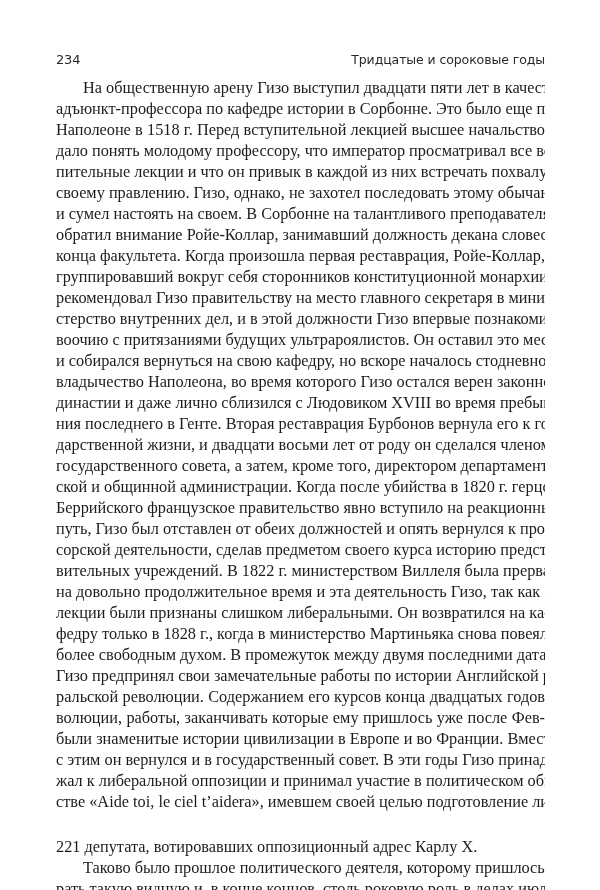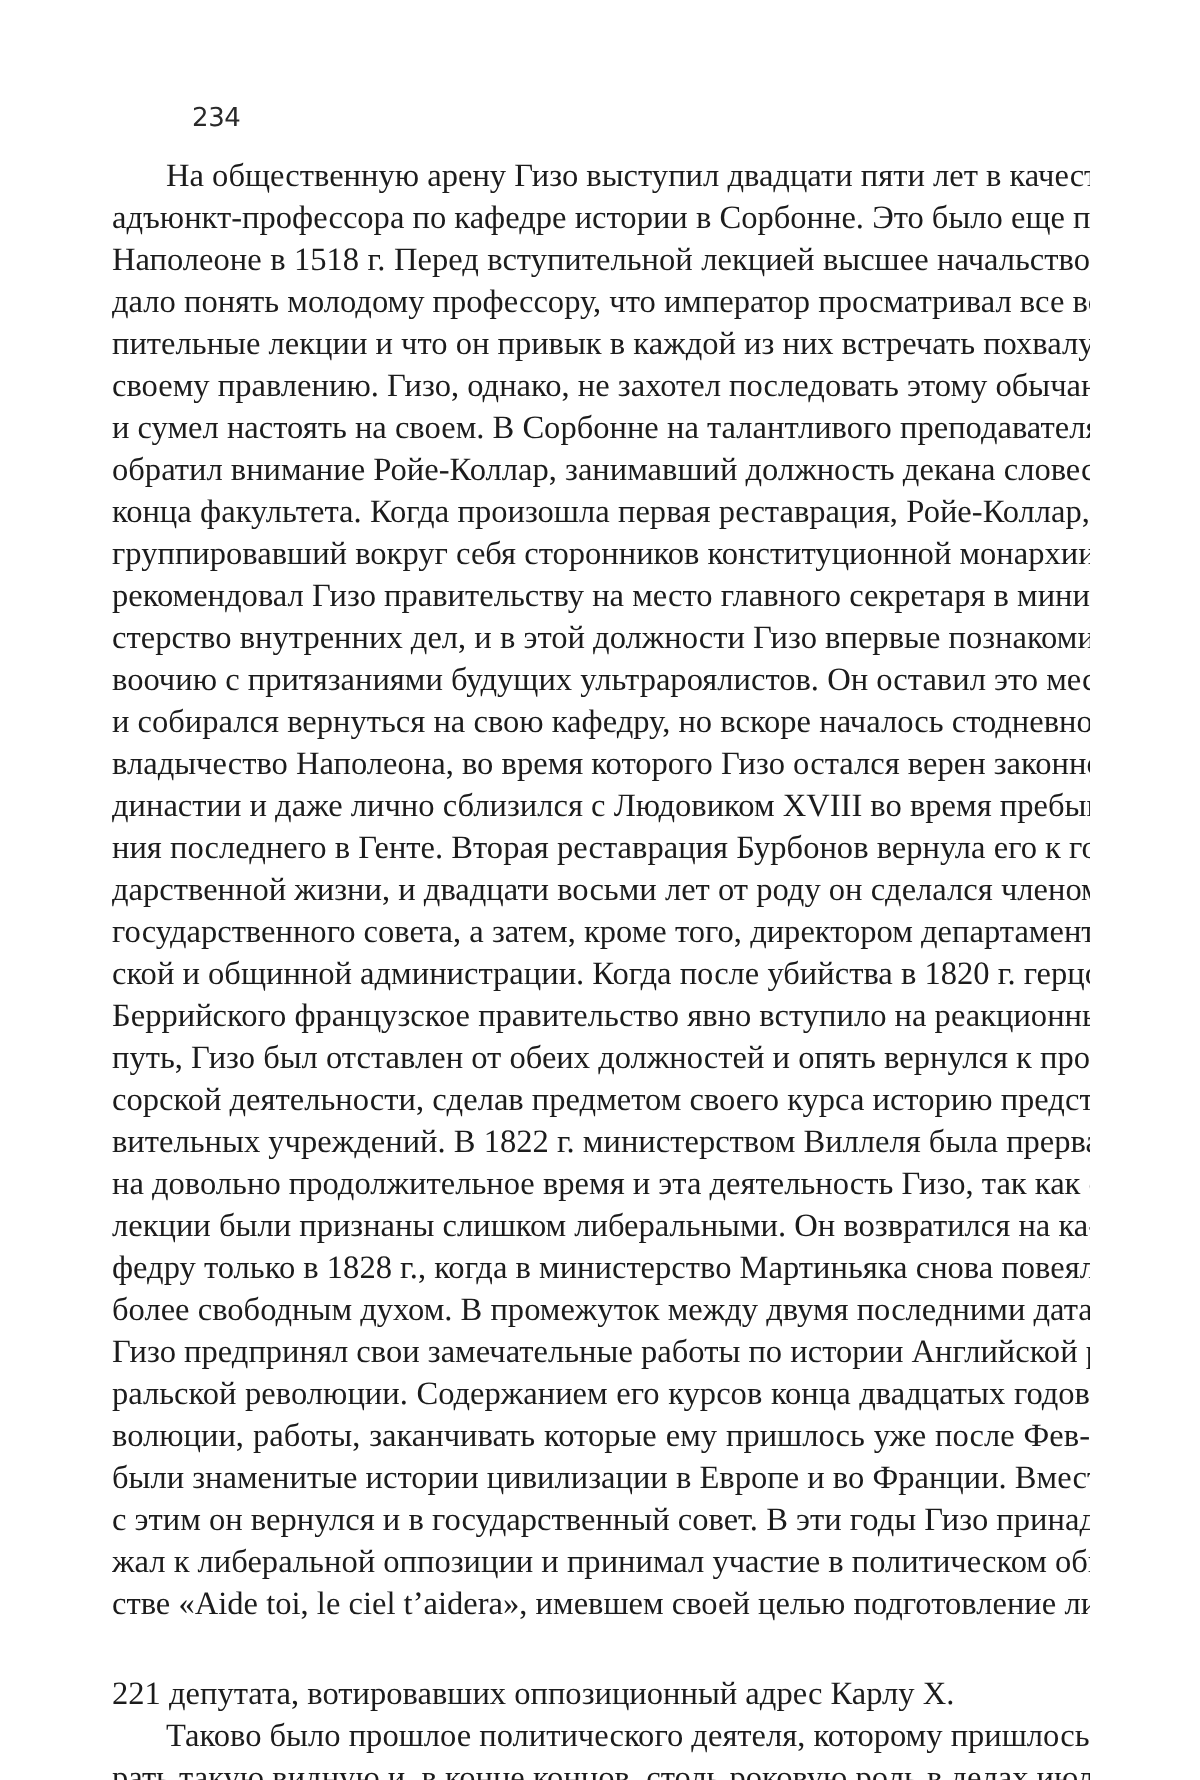--- a/index.html
+++ b/index.html
@@ -22,21 +22,20 @@
   }
   .running-head {
     position: absolute;
     top: 52px;
     left: 0;
     width: 489px;
     height: 18px;
     font-family: "DejaVu Sans", sans-serif;
     font-size: 13px;
     color: #2a2a2a;
-    margin-left: 40px;
   }
   .page-number {
     position: absolute;
     left: 0;
     top: 0;
     letter-spacing: -0.2px;
   }
   .chapter-title {
     position: absolute;
     right: 0;
@@ -68,20 +67,21 @@
     text-align-last: left;
     margin-top: 24px;
   }
 </style>
 </head>
 <body>
 
 <div class="page">
   <div class="running-head">
     <span class="page-number">234</span>
+    <span class="chapter-title">Тридцатые и сороковые годы</span>
   </div>
 
   <div class="body-text">
     <div class="paragraph">
       <span class="line indent">На общественную арену Гизо выступил двадцати пяти лет в качестве</span>
       <span class="line">адъюнкт-профессора по кафедре истории в Сорбонне. Это было еще при</span>
       <span class="line">Наполеоне в 1518 г. Перед вступительной лекцией высшее начальство</span>
       <span class="line">дало понять молодому профессору, что император просматривал все всту-</span>
       <span class="line">пительные лекции и что он привык в каждой из них встречать похвалу</span>
       <span class="line">своему правлению. Гизо, однако, не захотел последовать этому обычаю</span>

